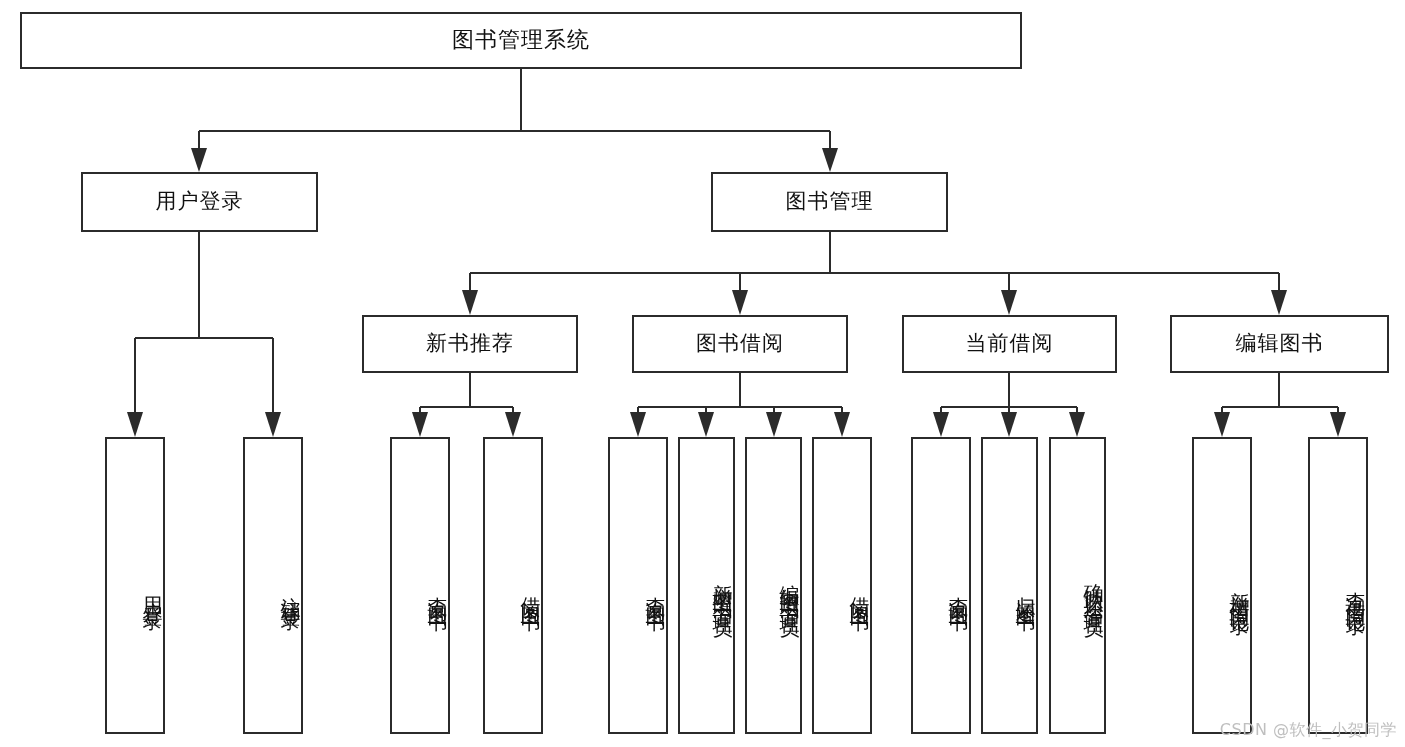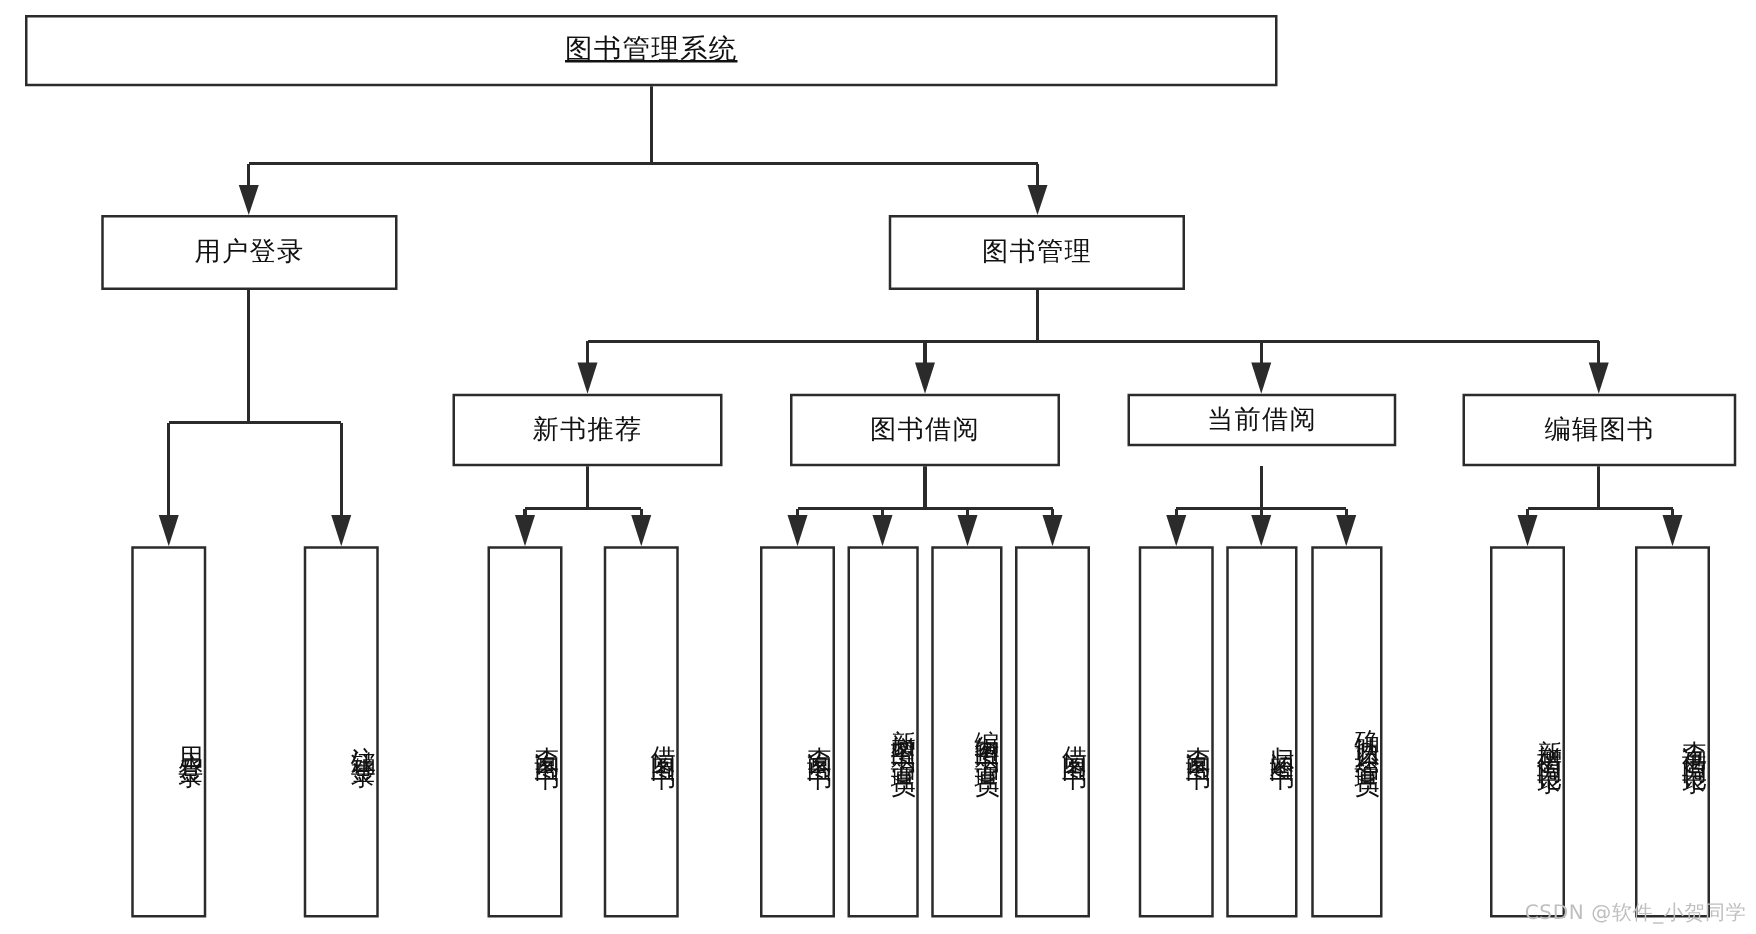--- a/index.html
+++ b/index.html
@@ -145,41 +145,41 @@
     <polygon points="1069,412 1085,412 1077,437"></polygon>
 
     <line x1="1279" y1="373" x2="1279" y2="407"></line>
     <line x1="1222" y1="407" x2="1338" y2="407"></line>
     <line x1="1222" y1="407" x2="1222" y2="414"></line>
     <polygon points="1214,412 1230,412 1222,437"></polygon>
     <line x1="1338" y1="407" x2="1338" y2="414"></line>
     <polygon points="1330,412 1346,412 1338,437"></polygon>
   </svg>
 
-  <div class="node level1" style="left:20px; top:12px; width:1002px; height:57px;text-decoration:underline;">
+  <div class="node level1" style="left:20px; top:12px; width:1002px; height:57px;">
     <span>图书管理系统</span>
   </div>
 
   <div class="node level2" style="left:81px; top:172px; width:237px; height:60px;">
     <span>用户登录</span>
   </div>
 
   <div class="node level2" style="left:711px; top:172px; width:237px; height:60px;">
     <span>图书管理</span>
   </div>
 
   <div class="node level3" style="left:362px; top:315px; width:216px; height:58px;">
     <span>新书推荐</span>
   </div>
 
   <div class="node level3" style="left:632px; top:315px; width:216px; height:58px;font-family:Liberation Serif, serif;">
     <span>图书借阅</span>
   </div>
 
-  <div class="node level3" style="left:902px; top:315px; width:215px; height:42px;">
+  <div class="node level3" style="left:902px; top:315px; width:215px; height:58px;">
     <span>当前借阅</span>
   </div>
 
   <div class="node level3" style="left:1170px; top:315px; width:219px; height:58px;">
     <span>编辑图书</span>
   </div>
 
   <div class="node leaf" style="left:105px; top:437px; width:60px; height:297px;">
     <span class="vtext">用户登录</span>
   </div>

